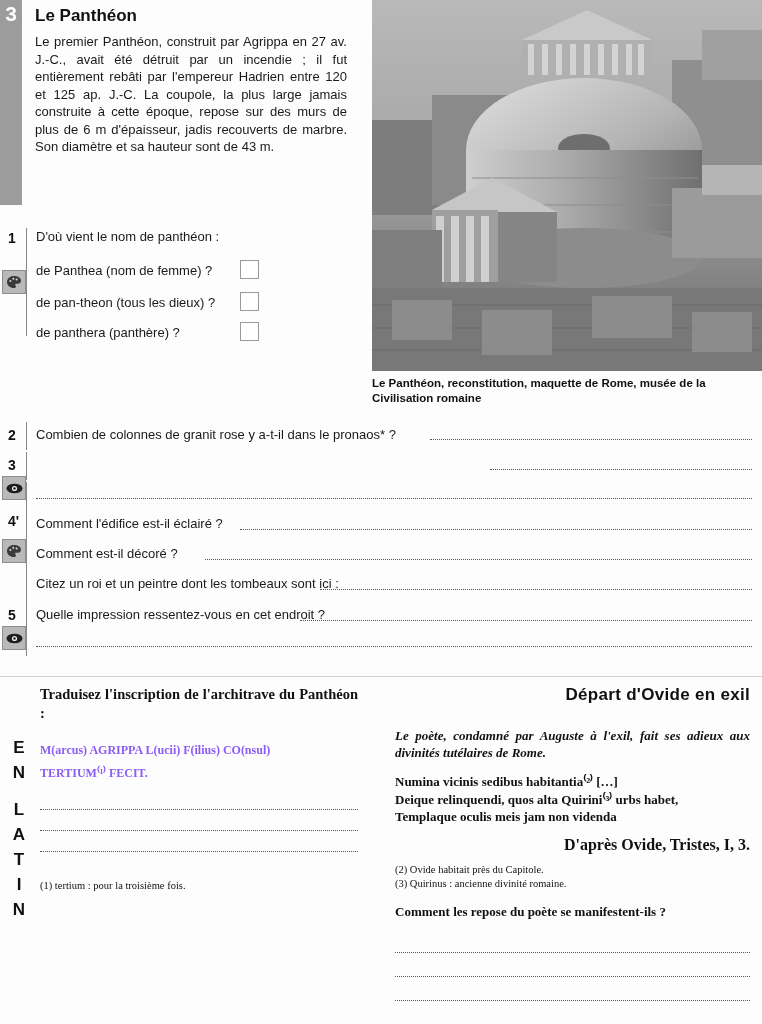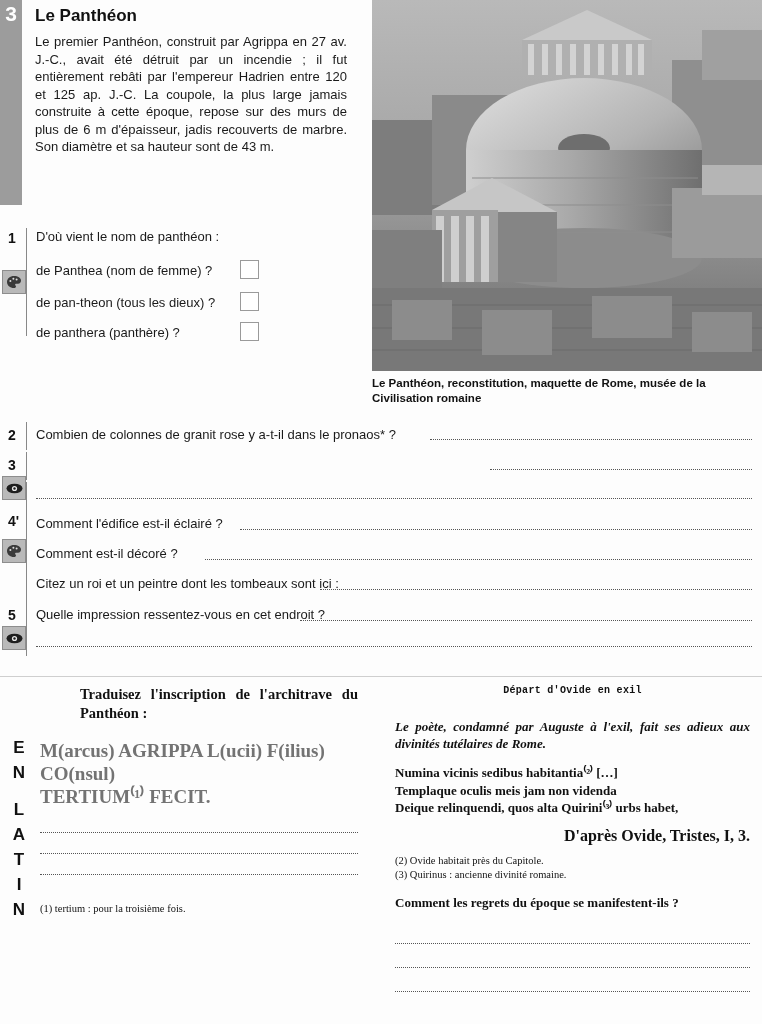--- a/index.html
+++ b/index.html
@@ -215,52 +215,51 @@
     top: 8px;
     width: 318px;
   }
   .lat-title {
     font-family: "Liberation Serif", serif;
     font-weight: bold;
     font-size: 14.5px;
     line-height: 19px;
     text-align: justify;
     color: #111;
-    margin-left: 40px;
   }
   .lat-inscription {
     margin-top: 16px;
     font-family: "Liberation Serif", serif;
     font-weight: bold;
-    font-size: 19px;
+    font-size: 12px;
     line-height: 23px;
-    color: #737373;
+    color: #8b5cf6;
   }
   .answer-lines { margin-top: 4px; }
   .answer-lines div {
     border-bottom: 1.5px dotted #555;
     height: 20px;
   }
   .footnote {
     margin-top: 28px;
     font-family: "Liberation Serif", serif;
     font-size: 10.5px;
     color: #111;
   }
 
   .right-col {
     position: absolute;
     left: 395px;
     top: 8px;
     width: 355px;
   }
   .ovide-title {
-    text-align: center;
-    font-family: Liberation Mono, monospace;
-    font-size: 10px;
+    text-align: right;
+    font-family: Liberation Sans, sans-serif;
+    font-size: 17px;
     font-weight: bold;
     letter-spacing: 0.3px;
   }
   .ovide-lede {
     margin-top: 22px;
     font-family: "Liberation Serif", serif;
     font-style: italic;
     font-weight: bold;
     font-size: 13px;
     line-height: 17px;
@@ -521,29 +520,29 @@
         <div></div>
       </div>
       <div class="footnote">(1) tertium : pour la troisième fois.</div>
     </div>
 
     <div class="right-col">
       <div class="ovide-title">Départ d'Ovide en exil</div>
       <div class="ovide-lede">Le poète, condamné par Auguste à l'exil, fait ses adieux aux divinités tutélaires de Rome.</div>
       <div class="ovide-verse">
         <div>Numina vicinis sedibus habitantia⁽²⁾ […]</div>
+        <div>Deique relinquendi, quos alta Quirini⁽³⁾ urbs habet,</div>
         <div>Templaque oculis meis jam non videnda</div>
-        <div>Deique relinquendi, quos alta Quirini⁽³⁾ urbs habet,</div>
       </div>
       <div class="ovide-src">D'après Ovide, Tristes, I, 3.</div>
       <div class="ovide-notes">
         <div>(2) Ovide habitait près du Capitole.</div>
         <div>(3) Quirinus : ancienne divinité romaine.</div>
       </div>
-      <div class="ovide-q">Comment les regrets du époque se manifestent-ils ?</div>
+      <div class="ovide-q">Comment les repose du poète se manifestent-ils ?</div>
       <div class="ovide-lines">
         <div></div>
         <div></div>
         <div></div>
       </div>
     </div>
   </div>
 
 </div>
 

